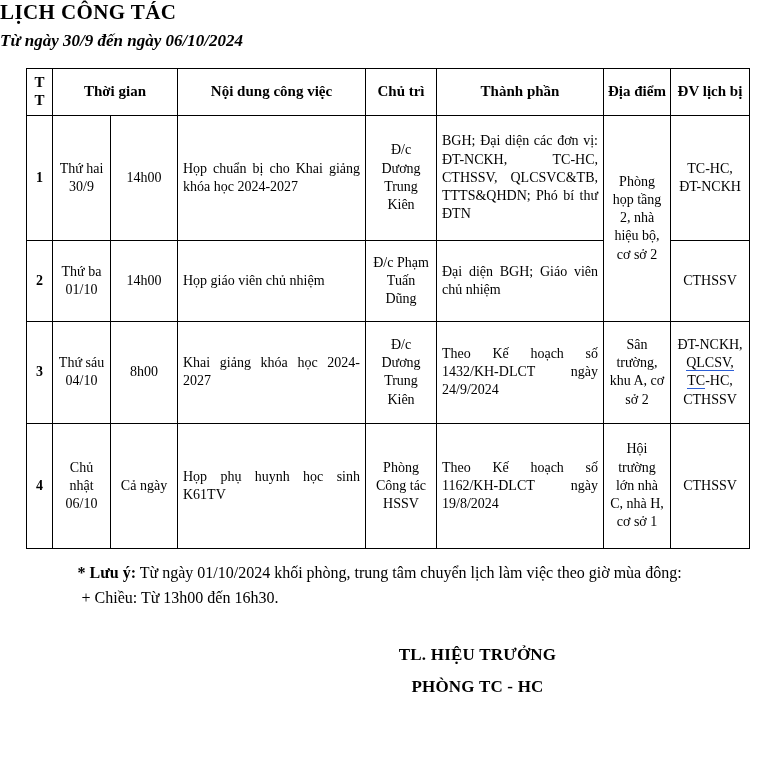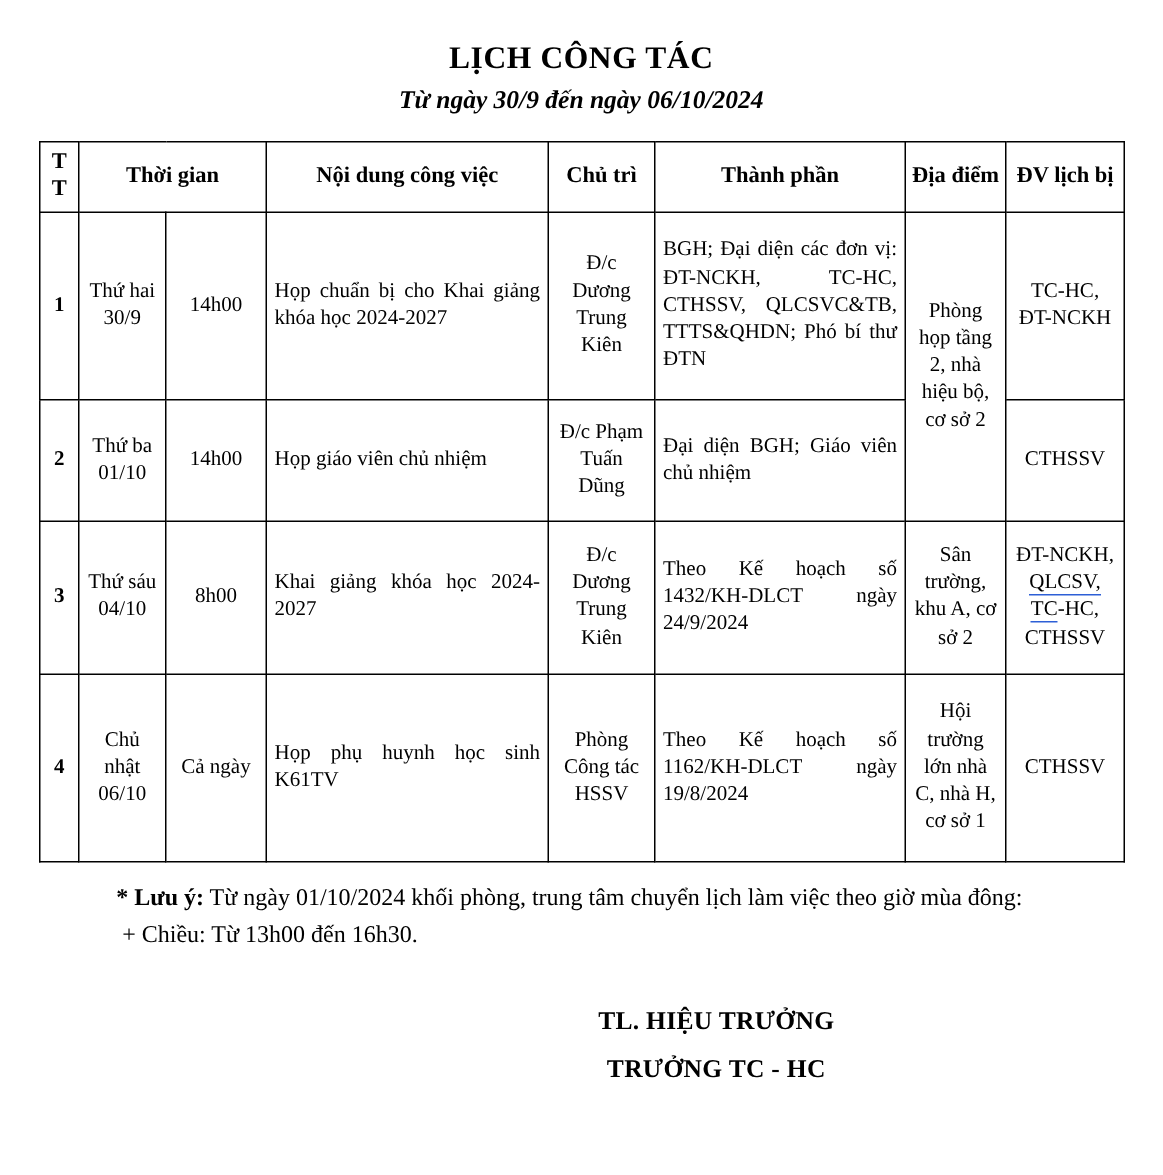--- a/index.html
+++ b/index.html
@@ -19,22 +19,20 @@
     position: relative;
     width: 775px;
     height: 783px;
     box-sizing: border-box;
     padding: 0;
     overflow: hidden;
   }
 
   
   .title-block {
-    text-align: center;
-    padding-top: 26px;
   }
   .doc-title {
     font-size: 21px;
     font-weight: bold;
     letter-spacing: 0.4px;
     line-height: 1.2;
     margin: 0;
   }
   .doc-subtitle {
     font-size: 17px;
@@ -229,16 +227,16 @@
     </table>
   </div>
 
   <div class="notes">
     <p class="note-main"><b>* Lưu ý:</b><span> Từ ngày 01/10/2024 khối phòng, trung tâm chuyển lịch làm việc theo giờ mùa đông:</span></p>
     <p class="note-sub">+ Chiều: Từ 13h00 đến 16h30.</p>
   </div>
 
   <div class="signature">
     <div class="sig-line">TL. HIỆU TRƯỞNG</div>
-    <div class="sig-line">TRƯỞNG TC - HC</div>
+    <div class="sig-line">PHÒNG TC - HC</div>
   </div>
 
 </div>
 
 </body></html>

